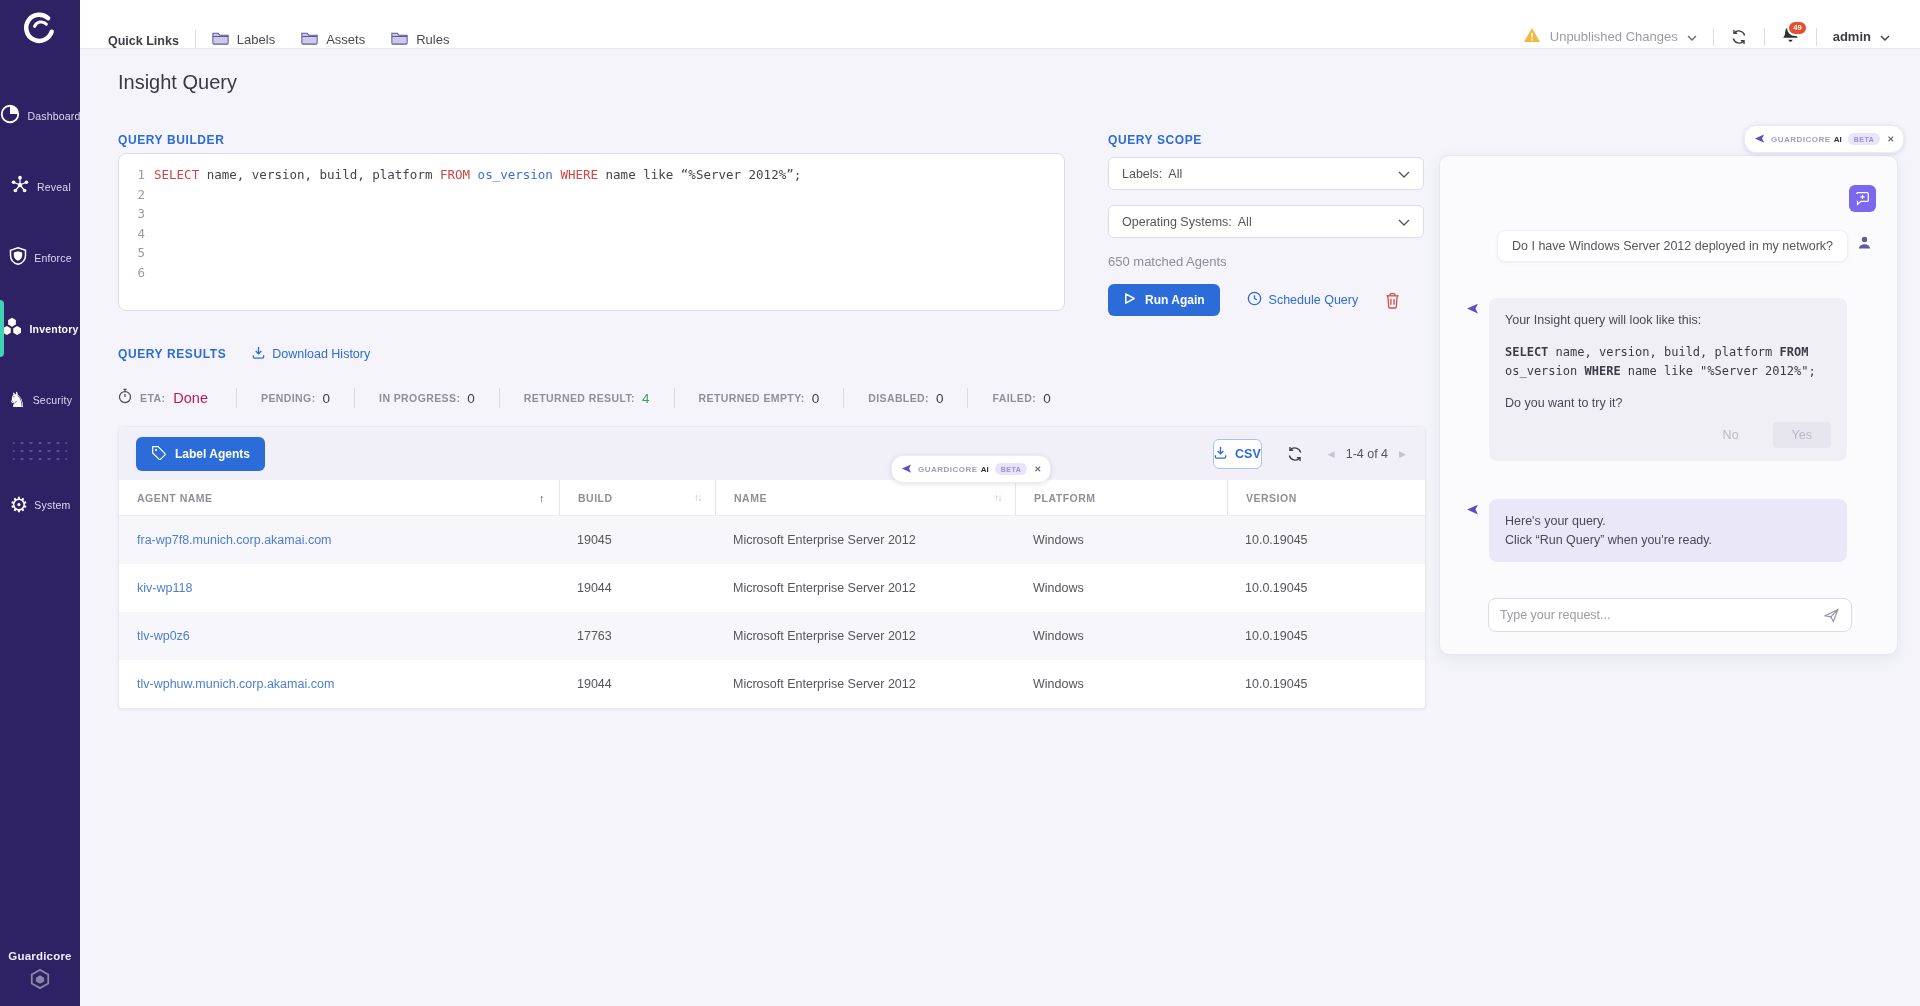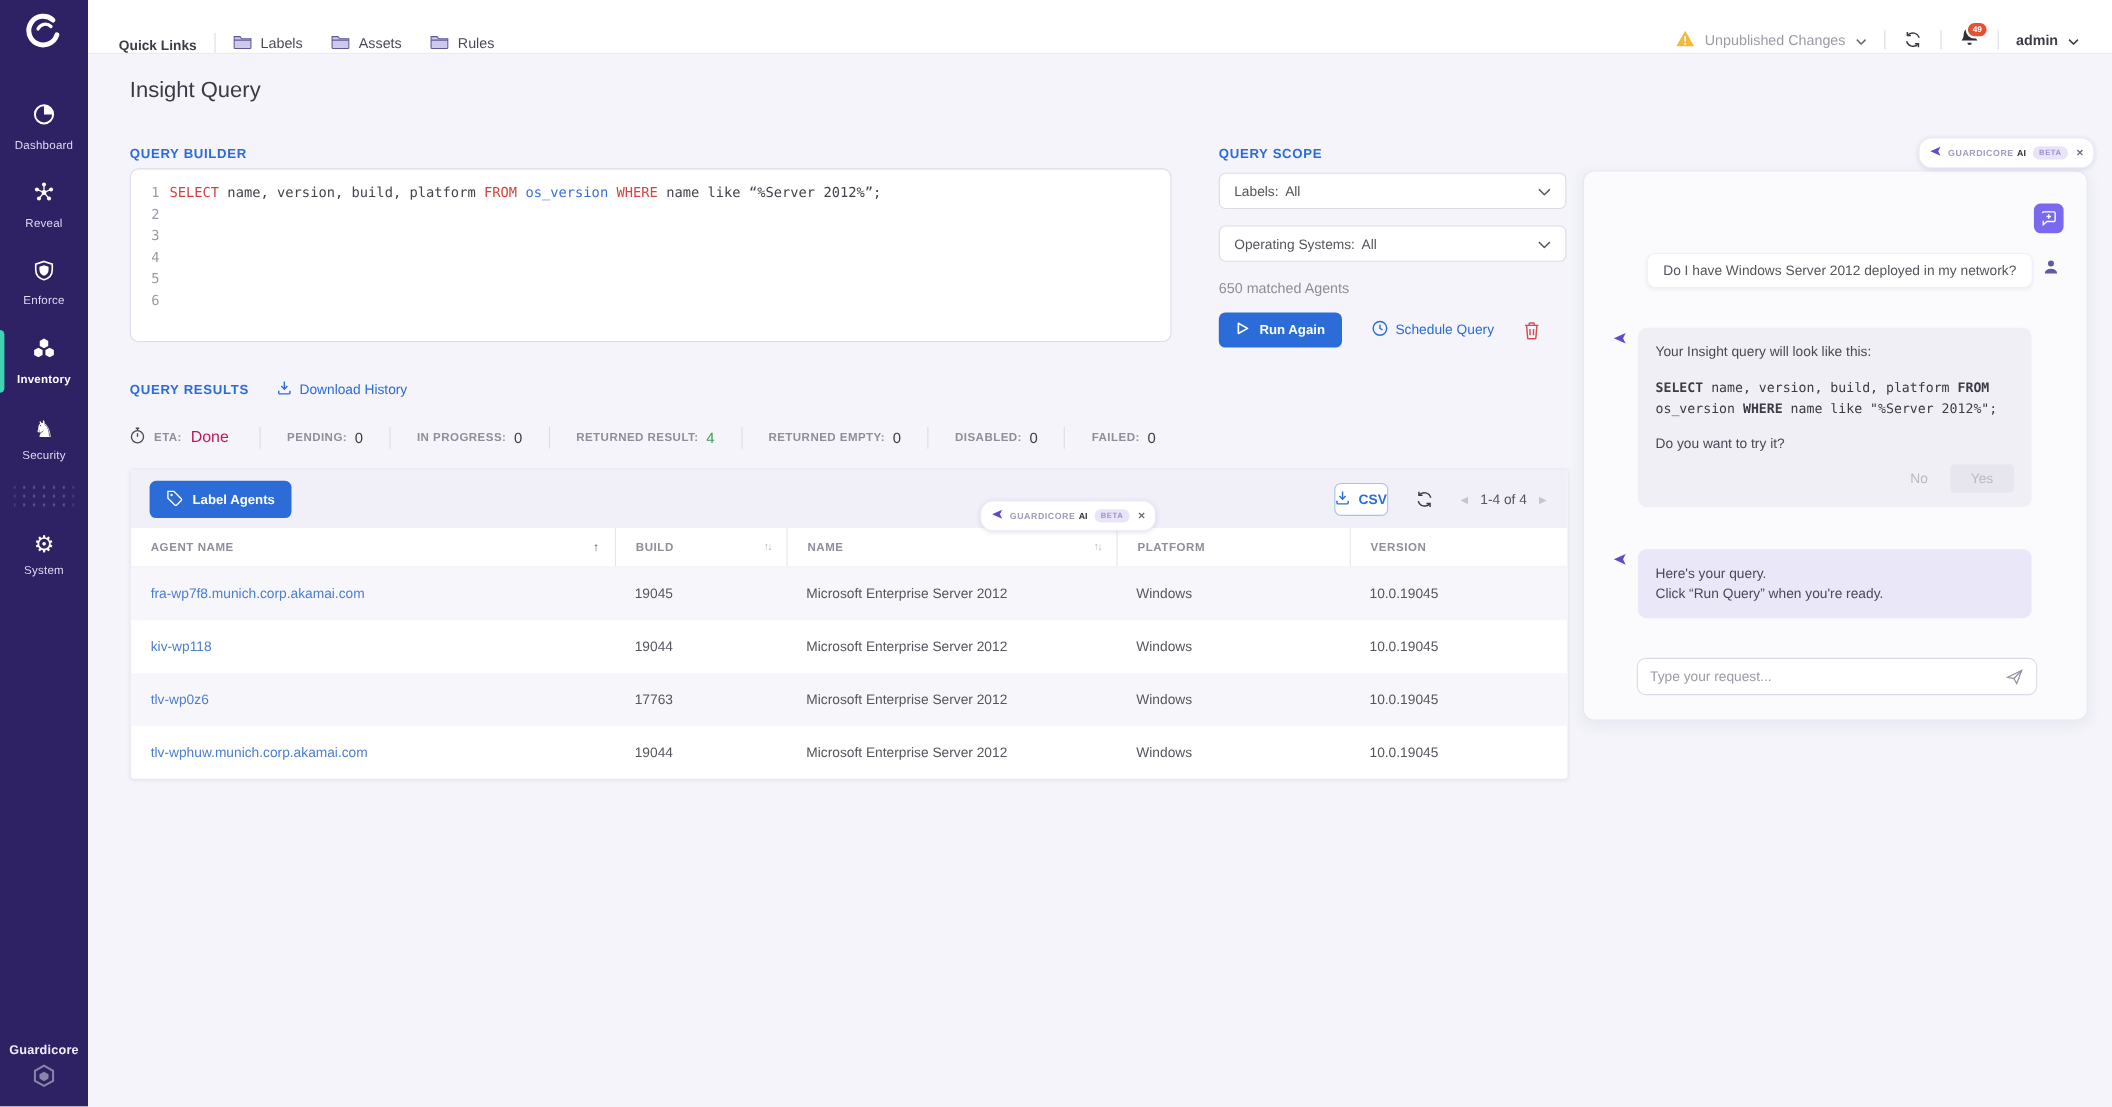--- a/index.html
+++ b/index.html
@@ -3,21 +3,21 @@
 <meta charset="utf-8">
 <style>
   *{margin:0;padding:0;box-sizing:border-box}
   html,body{width:1920px;height:1006px}
   body{position:relative;background:#f4f4fa;font-family:"Liberation Sans",sans-serif;overflow:hidden;color:#3c3c46}
 
   
   .sidebar{position:absolute;left:0;top:0;width:80px;height:100%;background:#2e2164;display:flex;flex-direction:column;z-index:10}
   .side-logo{height:58px;display:flex;align-items:center;justify-content:center}
   .nav{display:flex;flex-direction:column;margin-top:22px}
-  .nav-item{position:relative;height:71px;display:flex;flex-direction:column;align-items:center;justify-content:center;gap:6px;cursor:pointer}
+  .nav-item{position:relative;height:71px;display:flex;flex-direction:row;align-items:center;justify-content:center;gap:6px;cursor:pointer}
   .nav-item .nv-label{font-size:10.5px;color:#dedaf2;letter-spacing:.2px}
   .nav-item.active .nv-label{color:#fff;font-weight:700}
   .nav-item.active::before{content:"";position:absolute;left:0;top:7px;bottom:7px;width:4px;border-radius:0 4px 4px 0;background:#3fd3b4}
   .glyph-ico{color:#fff;font-size:21px;line-height:22px}
   .dots{height:24px;width:54px;margin:4px auto 6px;background-image:radial-gradient(circle,#5a4f96 1.1px,transparent 1.4px);background-size:9px 8px;background-position:center}
   .side-brand{margin-top:auto;margin-bottom:12px;display:flex;flex-direction:column;align-items:center;gap:6px}
   .side-brand .brand-name{font-size:11.5px;font-weight:700;color:#f0eefb;letter-spacing:.2px}
 
   
   .topbar{position:absolute;left:80px;top:0;right:0;height:49px;background:#fff;border-bottom:1px solid #e9e9f0;display:flex;align-items:flex-end;padding:0 30px 0 28px;z-index:9}
@@ -99,21 +99,21 @@
   .user-bubble{background:#fff;border:1px solid #efeff6;border-radius:8px;padding:8px 14px;font-size:12.5px;color:#55555e;box-shadow:0 1px 3px rgba(50,50,110,.06)}
   .user-ico{margin-top:5px}
   .ai-row{display:flex;align-items:flex-start;gap:10px;margin:36px 50px 0 26px}
   .ai-row.second{margin-top:38px}
   .ai-ico{flex:none;margin-top:3px}
   .ai-bubble{flex:1;border-radius:8px;padding:13px 16px;font-size:12.5px;color:#4a4a57;line-height:1.5}
   .b1{background:#f0eff6}
   .b2{background:#eae8f8}
   .chat-code{font-family:"DejaVu Sans Mono",monospace;font-size:12px;color:#3c3c46;margin:13px 0;line-height:1.6;word-break:break-word}
   .chat-code b{font-weight:700}
-  .answer-btns{display:flex;justify-content:flex-end;align-items:center;gap:12px;margin-top:9px}
+  .answer-btns{display:flex;justify-content:flex-end;align-items:center;gap:26px;margin-top:9px}
   .btn-no{background:none;border:none;color:#b9b9c4;font-size:12.5px;padding:6px 8px;cursor:pointer;font-family:inherit}
   .btn-yes{background:#e7e6ee;border:none;color:#b9b9c4;font-size:12.5px;border-radius:4px;padding:6px 19px;cursor:pointer;font-family:inherit}
   .chat-input{position:absolute;left:48px;right:45px;bottom:22px;height:34px;background:#fff;border:1px solid #dcdce6;border-radius:8px;display:flex;align-items:center;padding:0 11px}
   .chat-input input{border:none;outline:none;flex:1;font-size:12.5px;color:#55555e;background:transparent;font-family:inherit}
   .chat-input input::placeholder{color:#9b9ba8}
 </style>
 </head>
 <body>
 
 <div class="sidebar">

